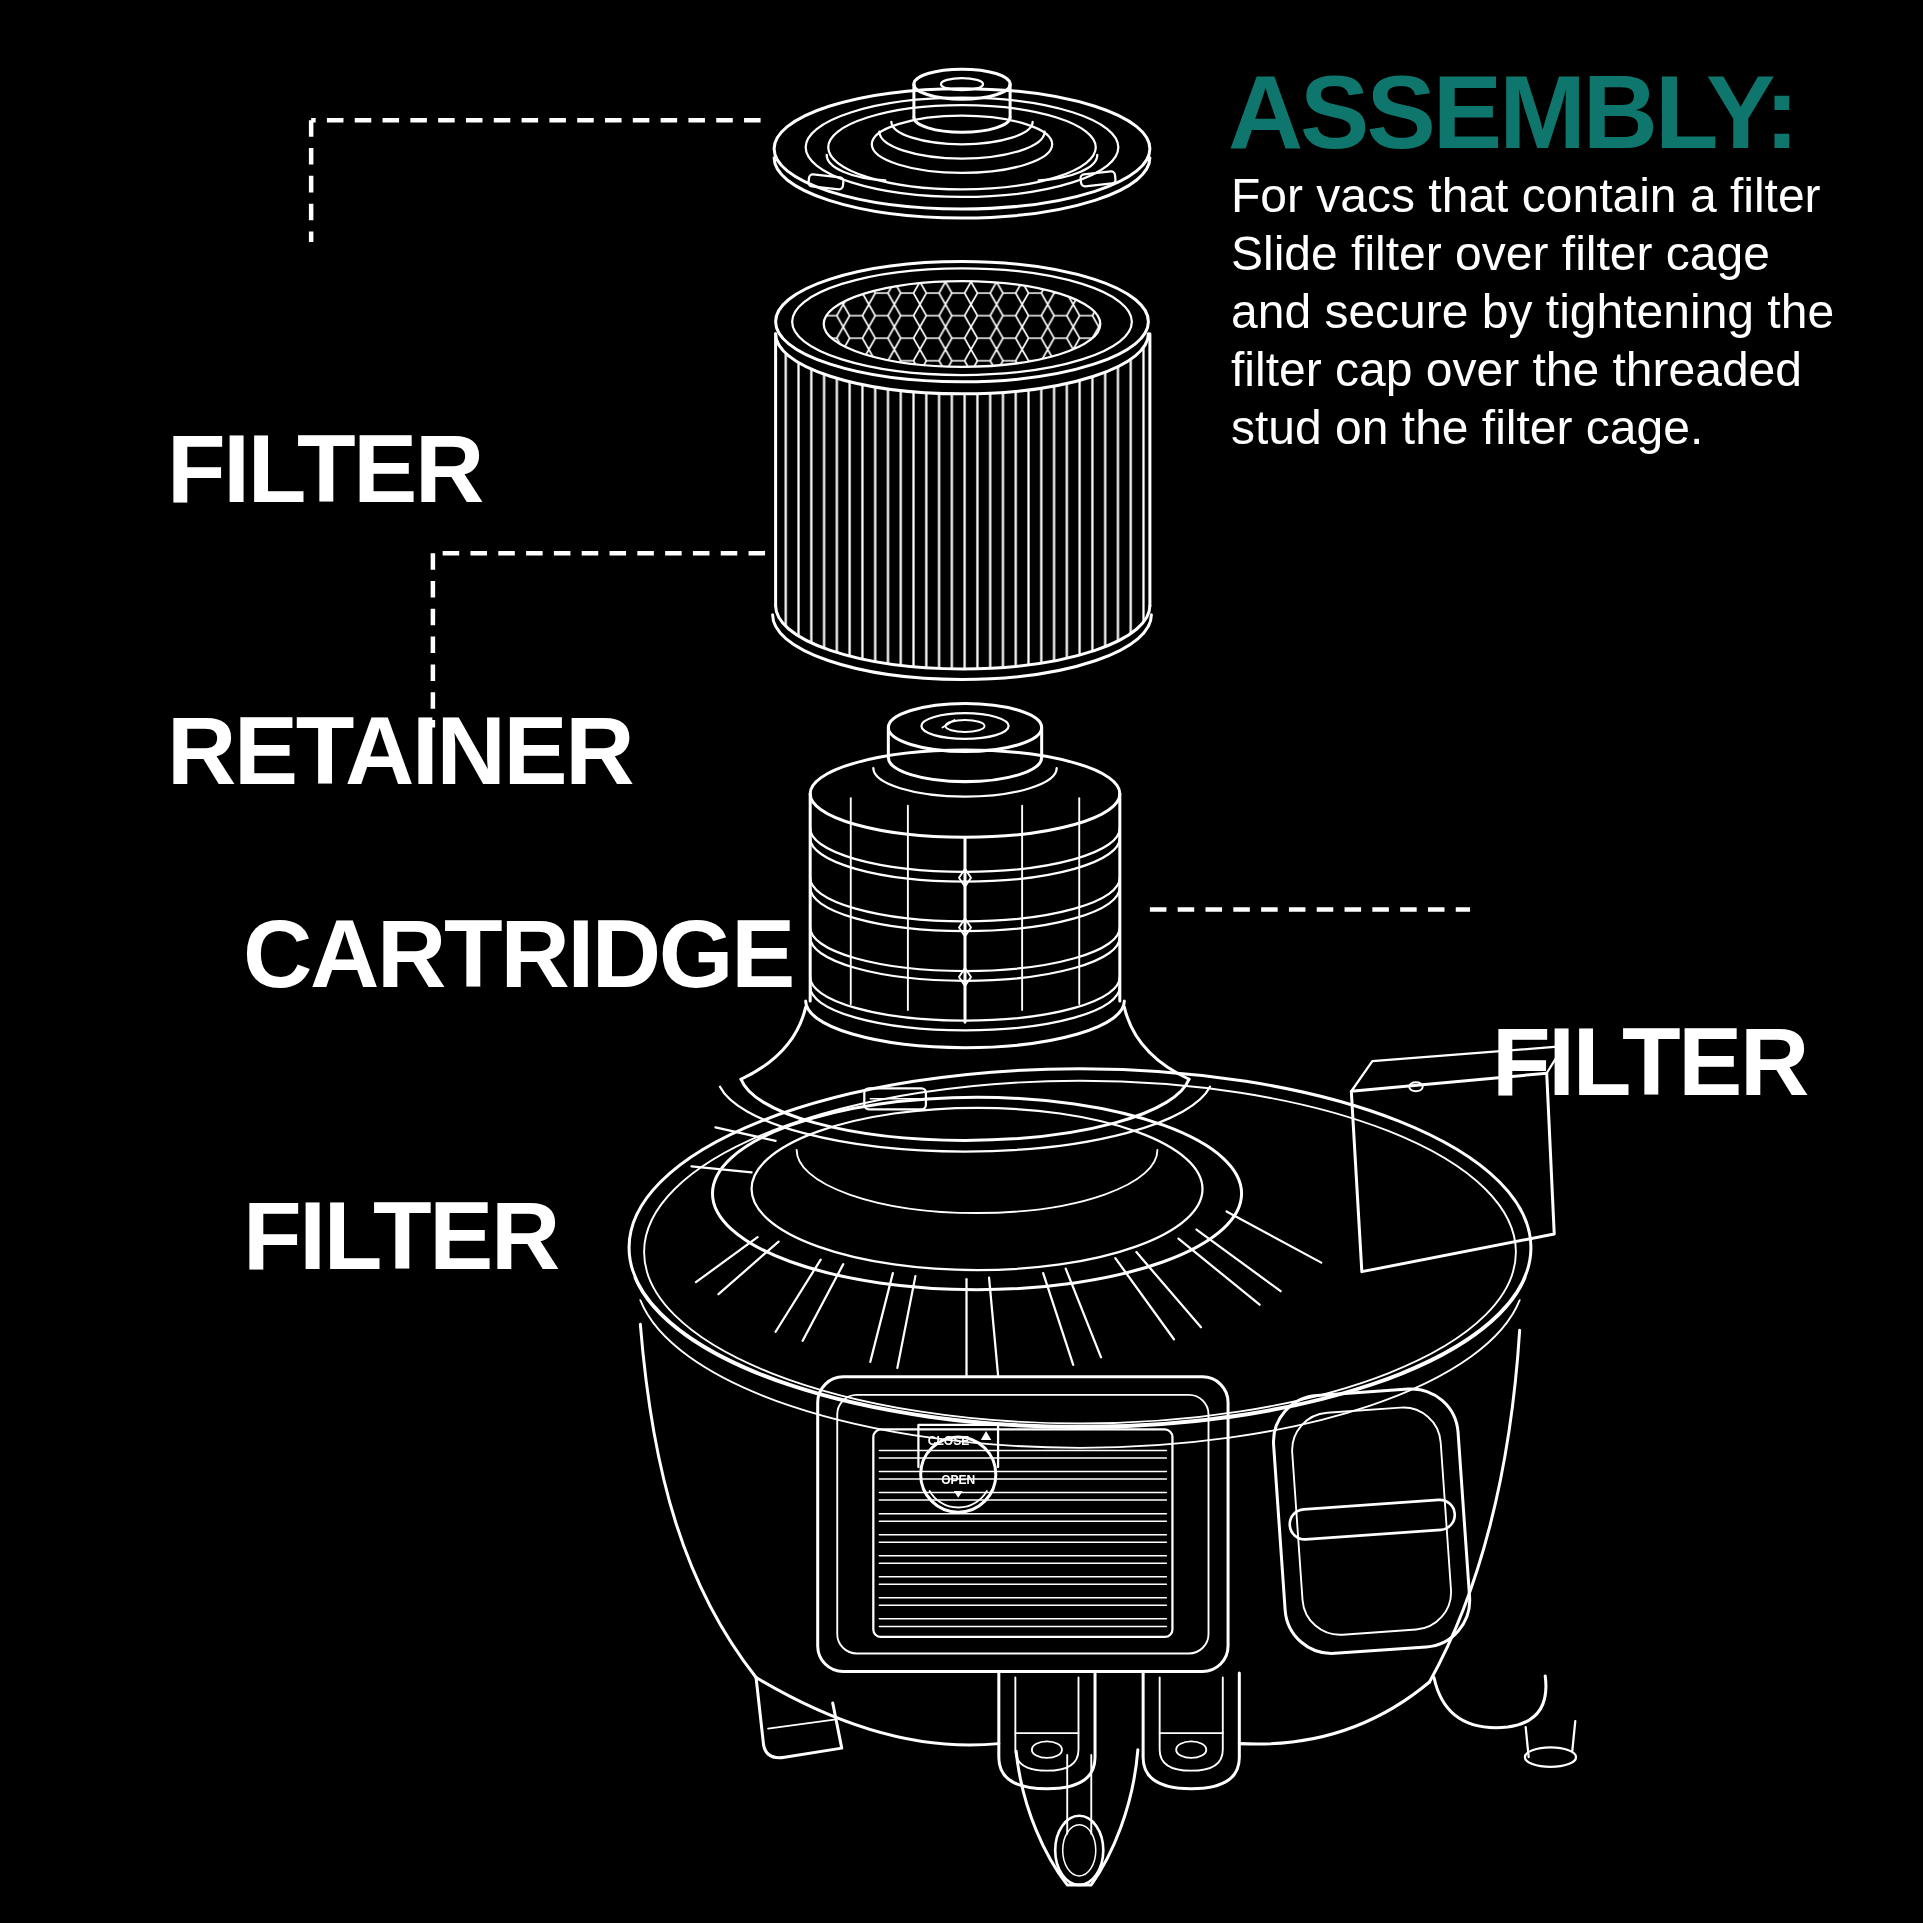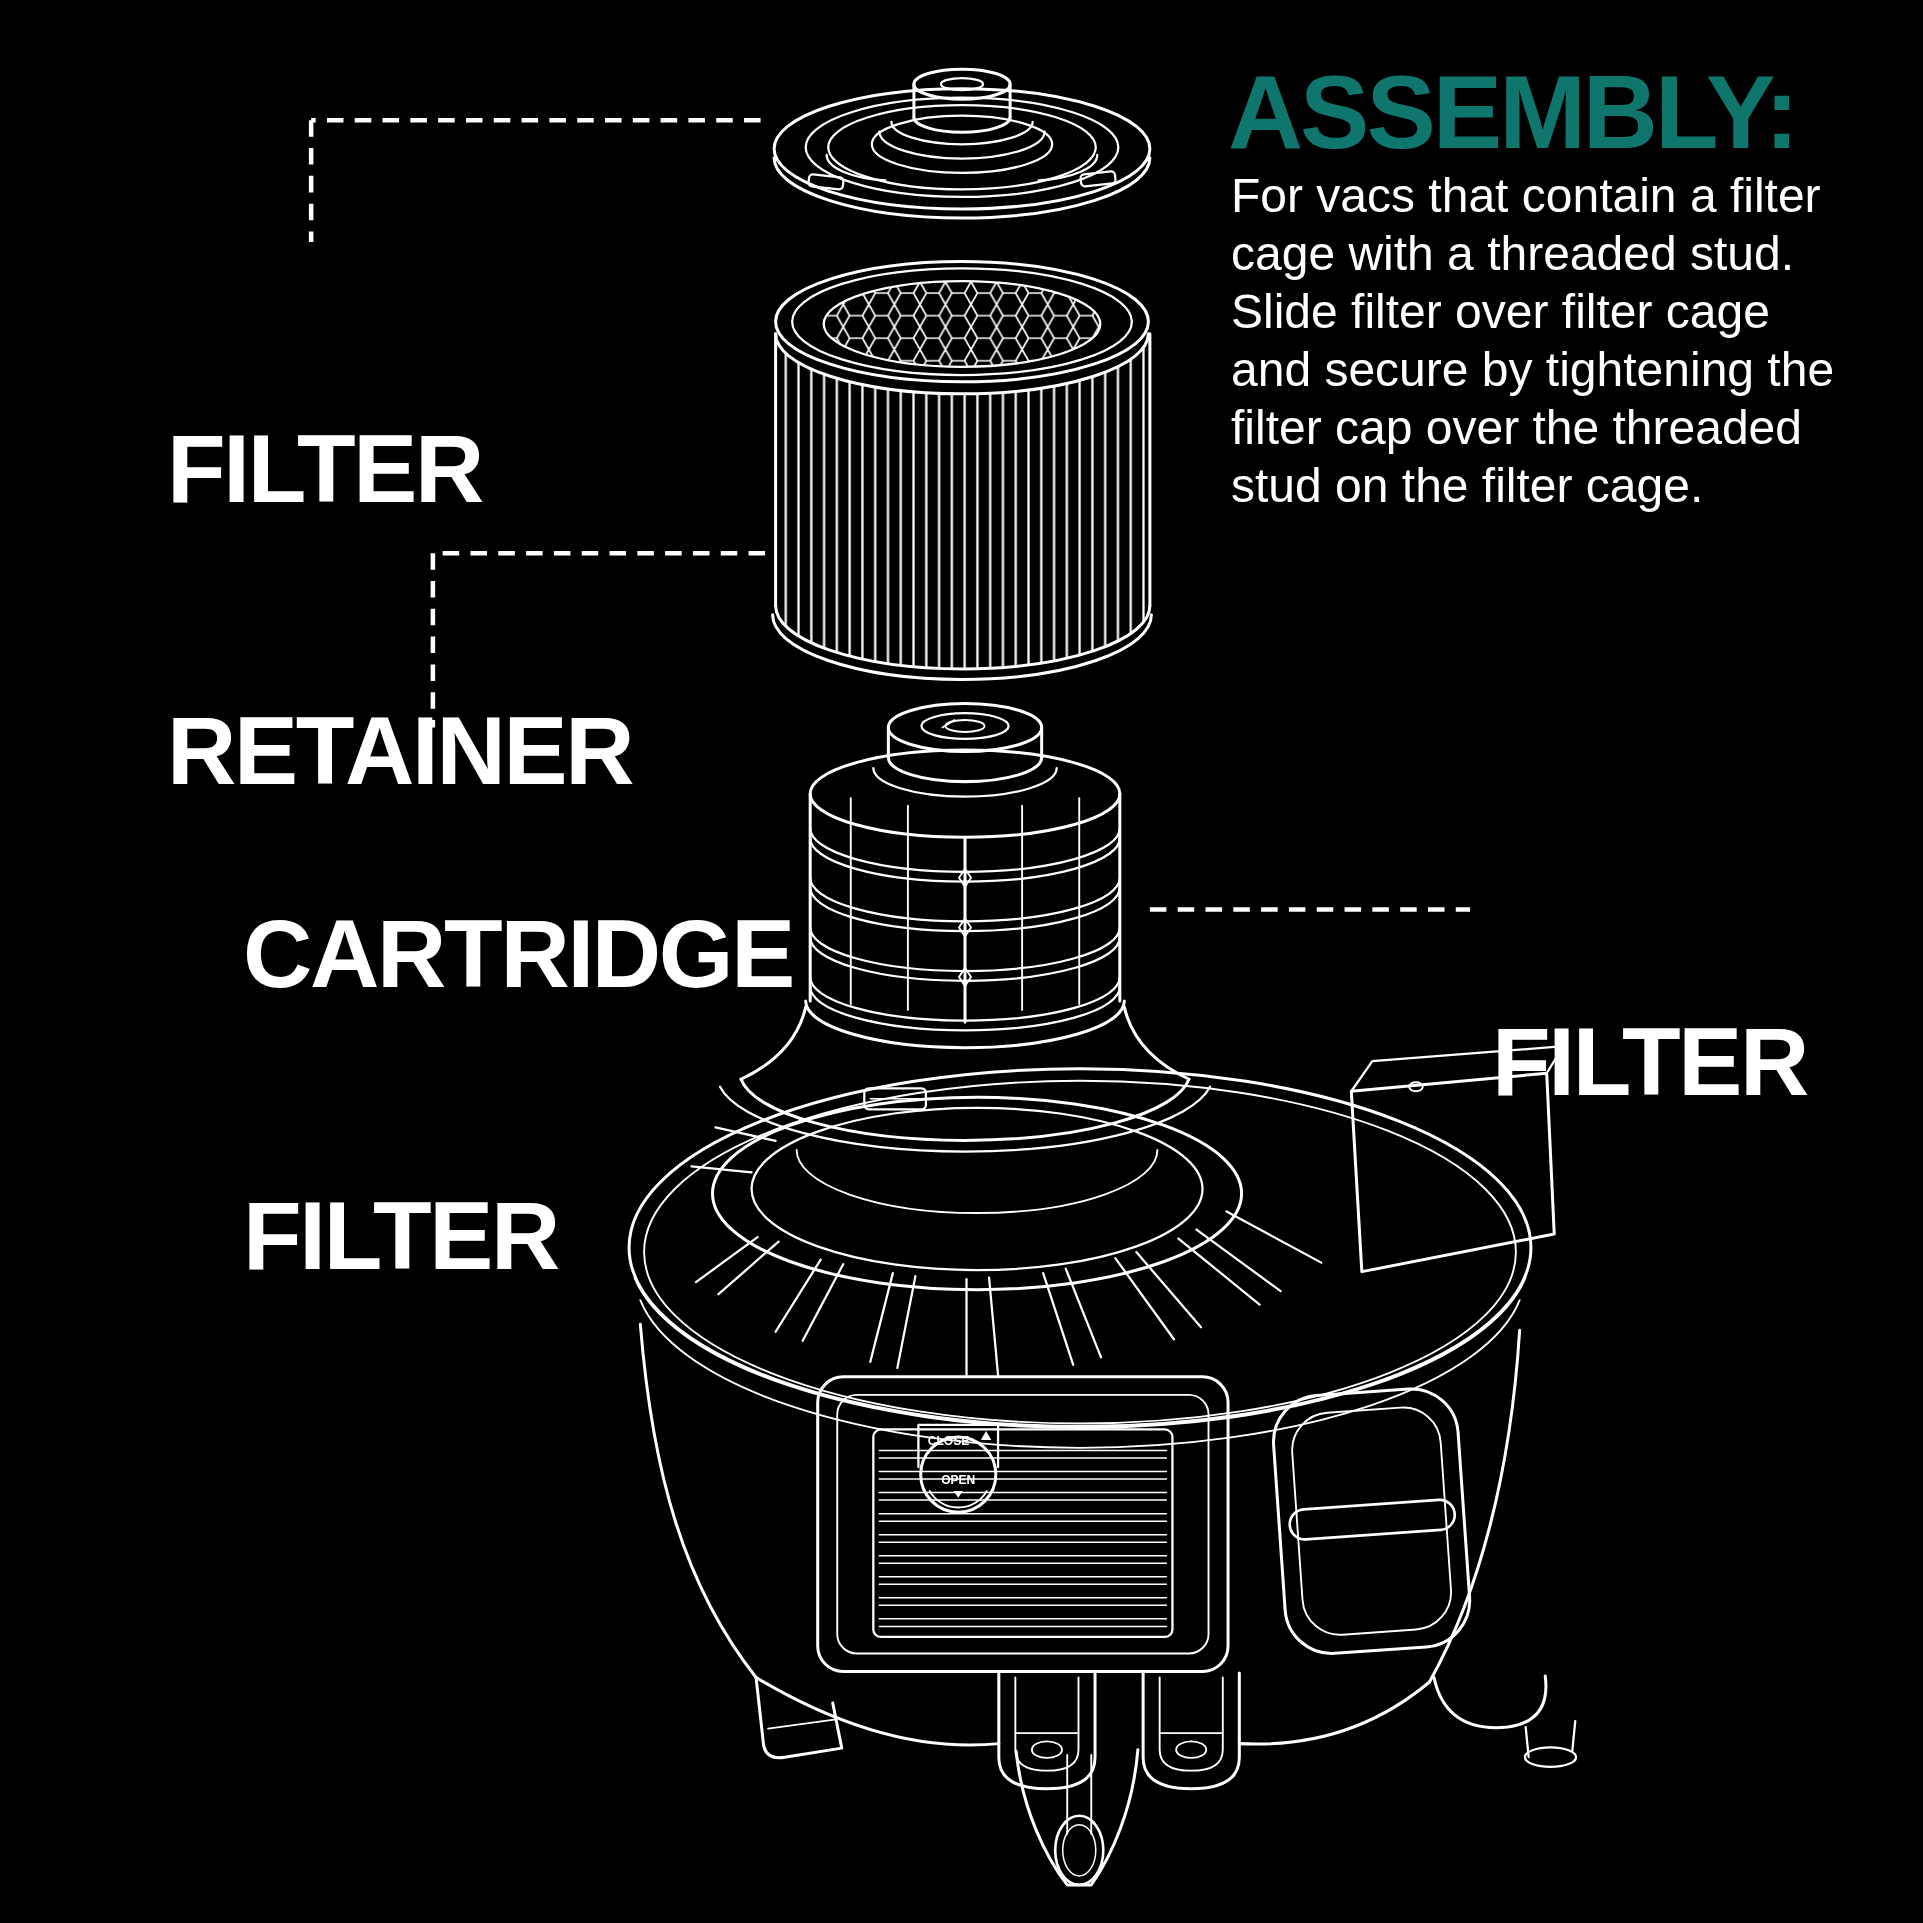--- a/index.html
+++ b/index.html
@@ -256,21 +256,20 @@
   </div>
 
   <div class="callout" id="label-filter-cage">
     <div>FILTER</div>
   </div>
 
   <div class="assembly-heading">ASSEMBLY:</div>
 
   <div class="assembly-body">
     <div>For vacs that contain a filter</div>
-    <div>cage with a threaded stud.</div>
     <div>Slide filter over filter cage</div>
     <div>and secure by tightening the</div>
     <div>filter cap over the threaded</div>
     <div>stud on the filter cage.</div>
   </div>
 
 </div>
 
 
 </body></html>

